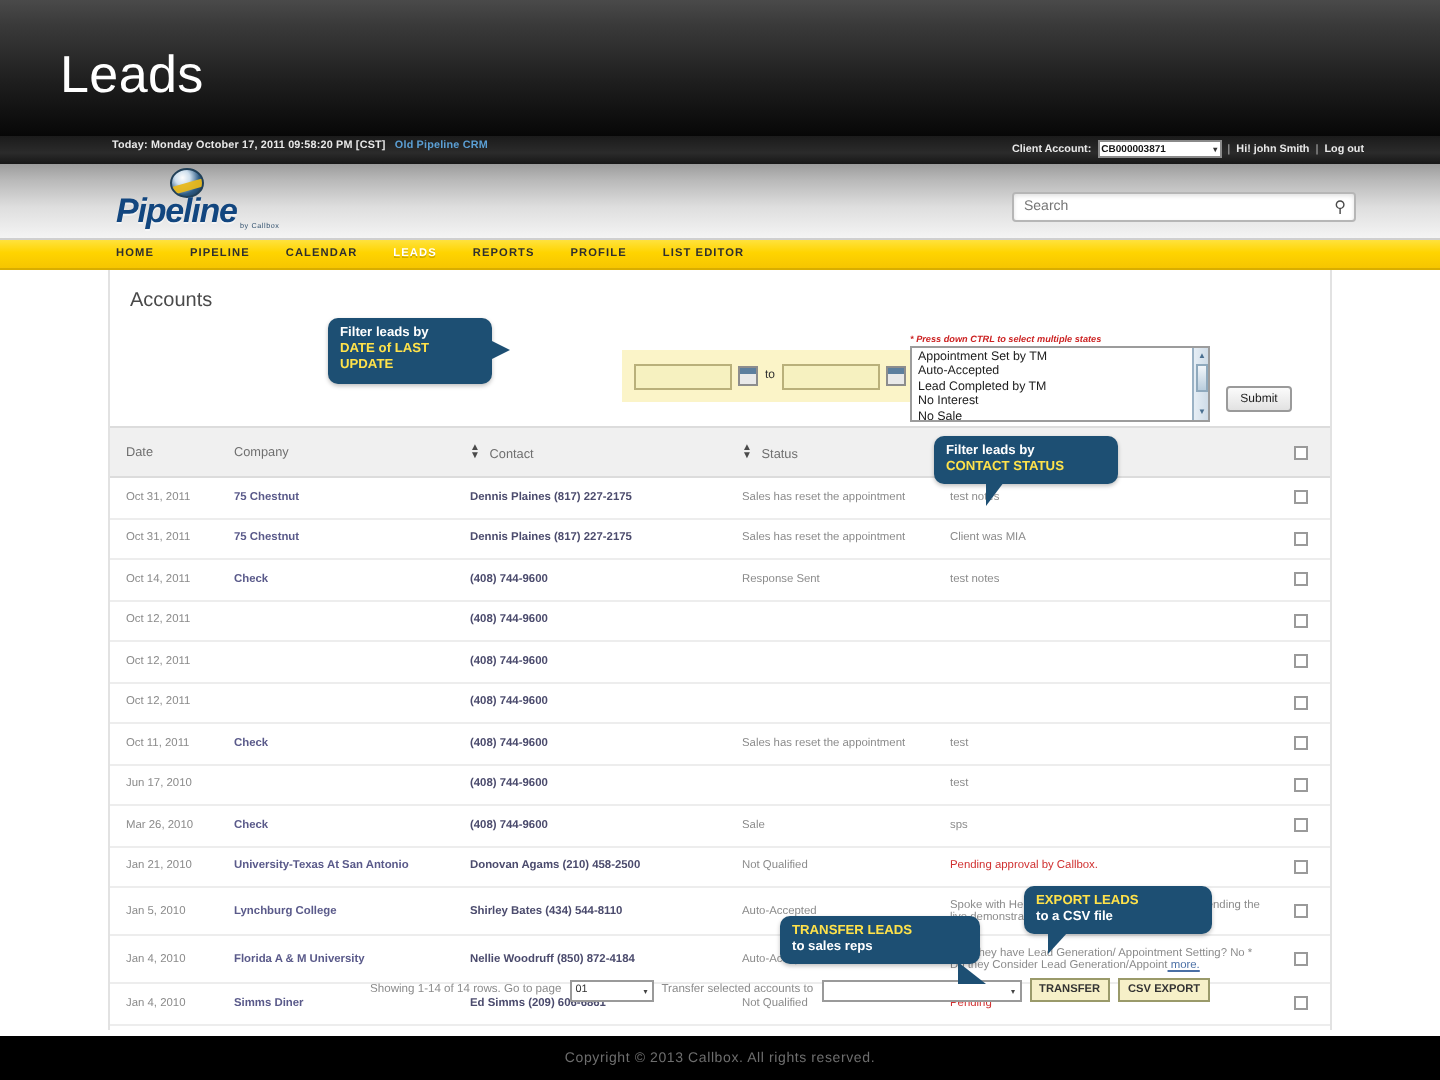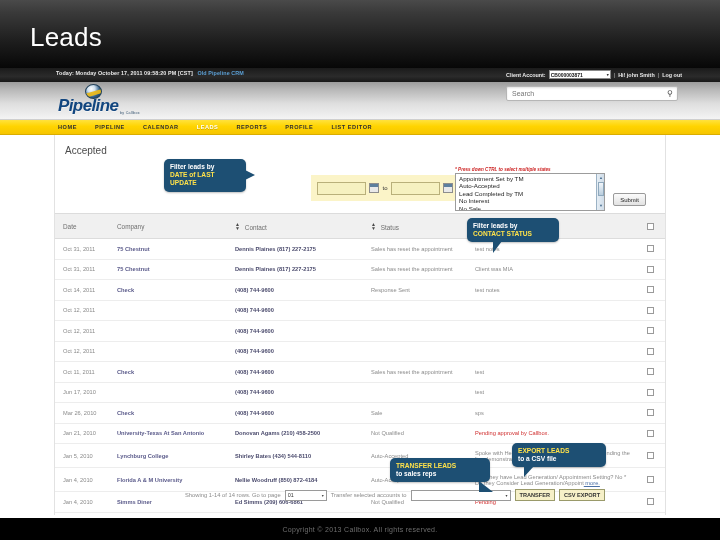--- a/index.html
+++ b/index.html
@@ -68,21 +68,21 @@
   }
   .logo-text {
     position: absolute; left: 0; top: 12px; font-size: 17px; font-weight: bold; font-style: italic;
     color: #12467f; letter-spacing: -.6px;
     text-shadow: 0 1px 0 rgba(255,255,255,.5);
   }
   .logo-sub {
     position: absolute; left: 62px; top: 27px; font-size: 3.6px; color: #33526f; letter-spacing: .3px;
   }
   .search-box {
-    position: absolute; right: 42px; top: 4px; width: 172px; height: 15px;
+    position: absolute; right: 42px; top: 14px; width: 172px; height: 15px;
     background: #ffffff; border: 1px solid #b6b6b6; border-radius: 2px;
     display: flex; align-items: center; box-shadow: inset 0 1px 2px rgba(0,0,0,.12);
   }
   .search-box input {
     border: 0; outline: 0; flex: 1; height: 100%; font-size: 7px; padding: 0 5px;
     color: #555; background: transparent; font-family: "Liberation Sans", sans-serif;
   }
   .search-icon {
     width: 14px; height: 100%; display: flex; align-items: center; justify-content: center;
     color: #4a4a4a; font-size: 8px;
@@ -292,21 +292,21 @@
     <span class="nav-item">CALENDAR</span>
     <span class="nav-item active">LEADS</span>
     <span class="nav-item">REPORTS</span>
     <span class="nav-item">PROFILE</span>
     <span class="nav-item">LIST EDITOR</span>
   </div>
 
   <div class="content">
     <div class="panel">
 
-      <div class="accounts-title">Accepted</div>
+      <div class="accounts-title">Accounts</div>
 
       <div class="filter-row">
         <div class="date-filter">
           <span class="date-input"></span>
           <span class="cal-icon"></span>
           <span class="to-label">to</span>
           <span class="date-input"></span>
           <span class="cal-icon"></span>
         </div>
 

